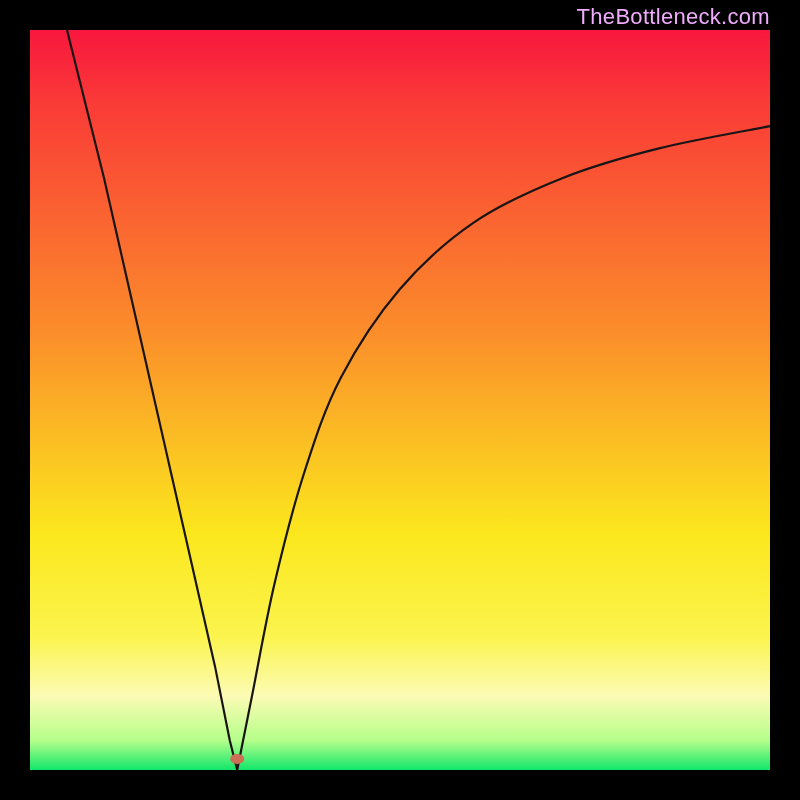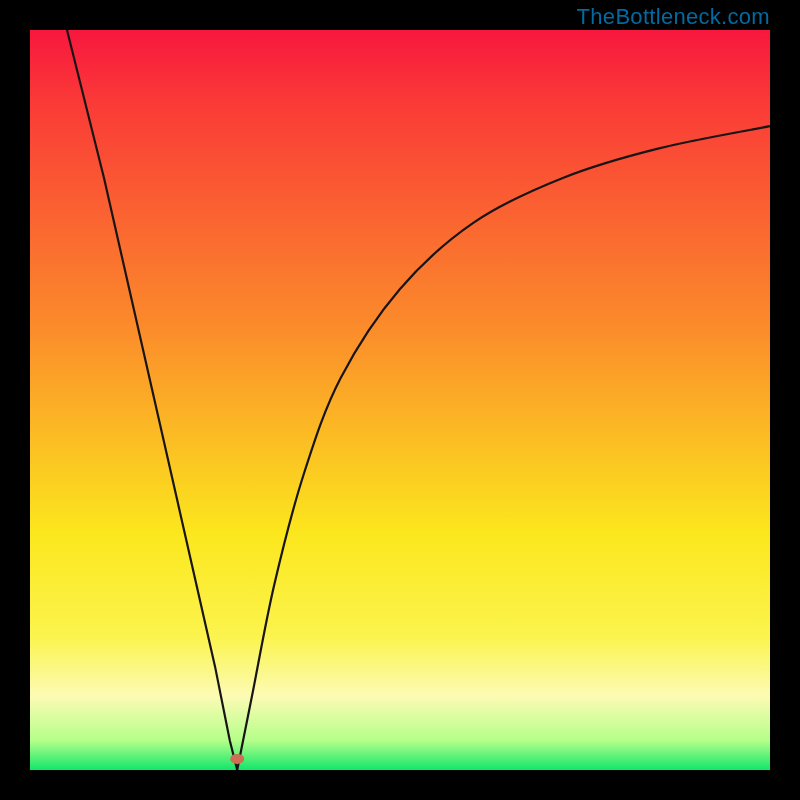--- a/index.html
+++ b/index.html
@@ -38,21 +38,21 @@
     position: absolute;
     top: 0;
     left: 0;
     width: 100%;
     height: 100%;
   }
   .attribution {
     position: absolute;
     top: 4px;
     right: 30px;
-    color: #0369a1;
+    color: #f0abfc;
     font-size: 22px;
     font-weight: 500;
     letter-spacing: 0.3px;
   }
 </style>
 </head>
 <body>
 
 <div class="frame">
   <div class="plot-area">

